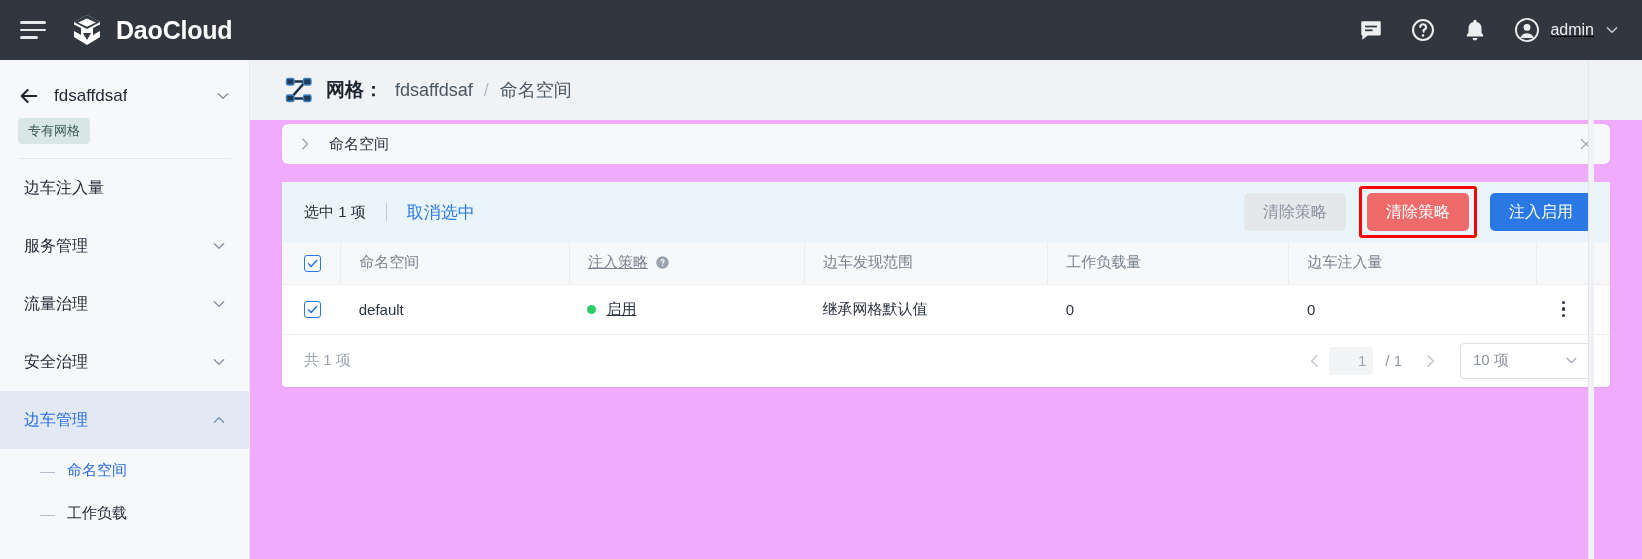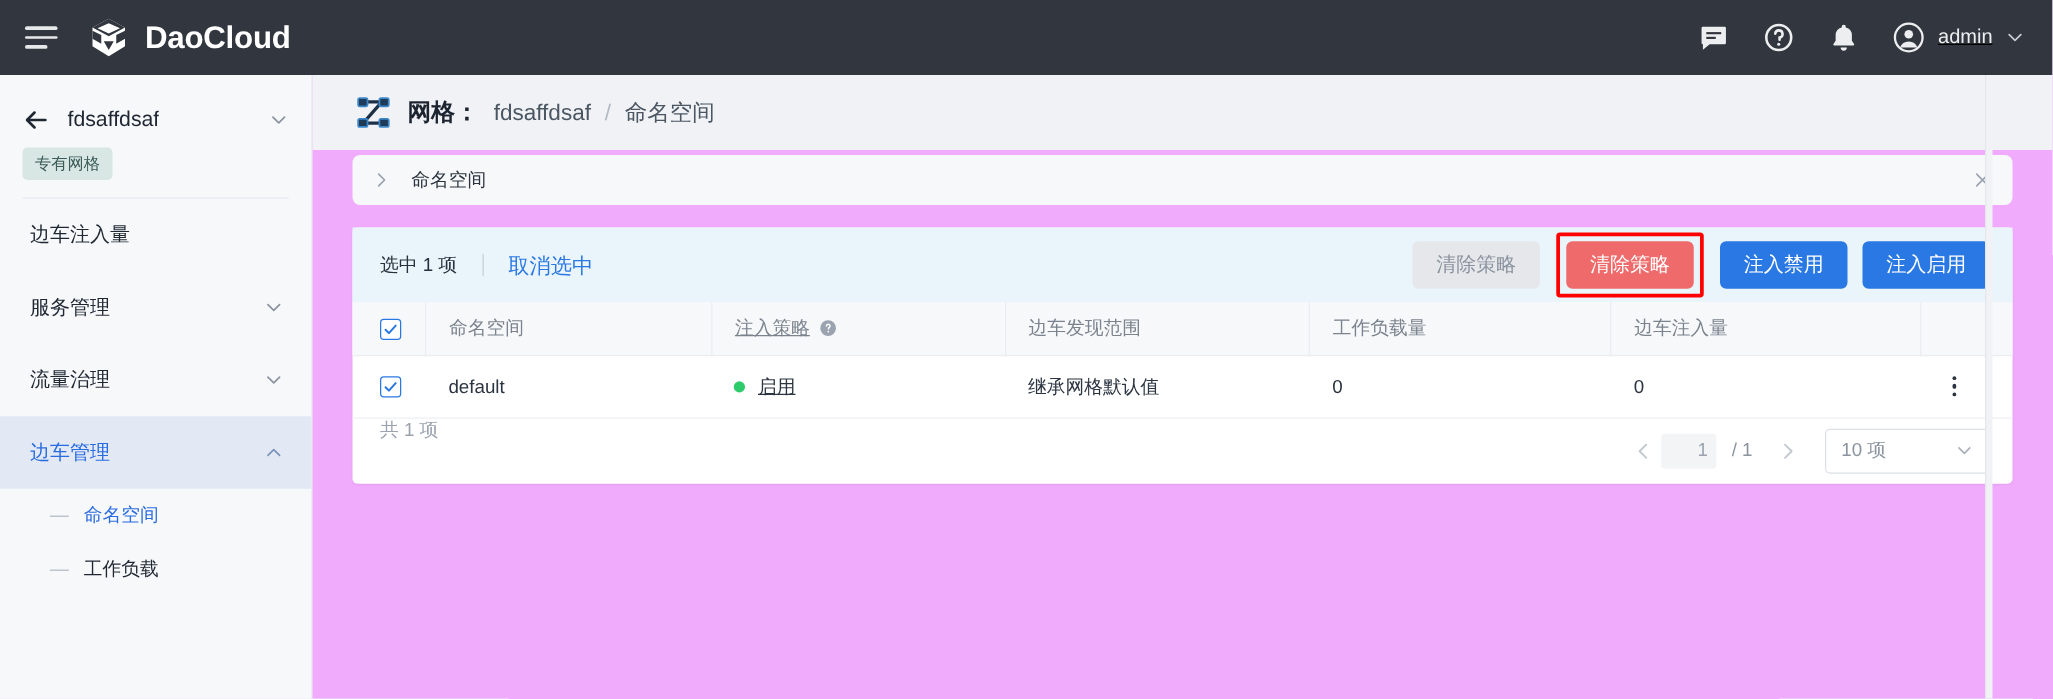--- a/index.html
+++ b/index.html
@@ -146,21 +146,21 @@
   }
   .chk svg { width: 13px; height: 13px; color: #ffffff; }
   .chk.outline svg { color: #2a78e4; }
   .cellflex { display: flex; align-items: center; text-decoration: underline; }
   .q-icon { width: 15px; height: 15px; margin-left: 7px; color: #9aa3af; cursor: pointer; }
   .dot-green { width: 9px; height: 9px; border-radius: 50%; background: #2ecb6b; display:inline-block; margin-right: 10px; }
   .kebab { display:flex; flex-direction: column; gap: 3px; align-items:center; cursor: pointer; width: 18px;}
   .kebab i { width: 3.5px; height: 3.5px; border-radius: 50%; background: #2b3440; display: block; }
 
   .tfoot {
-    height: 52px; display: flex; padding: 0 18px 0 22px;
+    height: 52px; display: flex; align-items: center; padding: 0 18px 0 22px;
   }
   .total-text { font-size: 15px; color: #9aa3af; }
   .pager { margin-left: auto; display: flex; align-items: center; gap: 6px; }
   .pg-arrow { width: 16px; height: 16px; color: #c2c8d0; cursor: pointer; }
   .pg-input {
     width: 44px; height: 28px; background: #f3f4f6; border: none; border-radius: 3px;
     text-align: right; padding-right: 7px; font-size: 15px; color: #9aa3af;
     font-family: inherit;
   }
   .pg-total { font-size: 15px; color: #8c949f; margin-left: 6px; margin-right: 14px; }
@@ -278,20 +278,28 @@
 
     <div class="sb-item">
       <span>流量治理</span>
       <span class="sb-caret">
         <svg viewBox="0 0 24 24" fill="none" stroke="currentColor" stroke-width="2" stroke-linecap="round" stroke-linejoin="round">
             <path d="M5 8.5 L12 15.5 L19 8.5"></path>
           </svg>
       </span>
     </div>
 
+    <div class="sb-item">
+      <span>安全治理</span>
+      <span class="sb-caret">
+        <svg viewBox="0 0 24 24" fill="none" stroke="currentColor" stroke-width="2" stroke-linecap="round" stroke-linejoin="round">
+            <path d="M5 8.5 L12 15.5 L19 8.5"></path>
+          </svg>
+      </span>
+    </div>
 
     <div class="sb-item active">
       <span>边车管理</span>
       <span class="sb-caret">
         <svg viewBox="0 0 24 24" fill="none" stroke="currentColor" stroke-width="2" stroke-linecap="round" stroke-linejoin="round">
             <path d="M5 15.5 L12 8.5 L19 15.5"></path>
           </svg>
       </span>
     </div>
 
@@ -343,21 +351,20 @@
       <div class="toolbar">
         <span class="sel-count">选中 1 项</span>
         <span class="vsep"></span>
         <span class="cancel-link">取消选中</span>
 
         <div class="tb-actions">
           <button class="btn btn-grey">清除策略</button>
           <span class="highlight-box">
             <button class="btn btn-red">清除策略</button>
           </span>
-          <button class="btn btn-blue">注入禁用</button>
           <button class="btn btn-blue">注入启用</button>
         </div>
       </div>
 
       <table>
         <colgroup>
           <col style="width:56px">
           <col style="width:218px">
           <col style="width:224px">
           <col style="width:232px">

